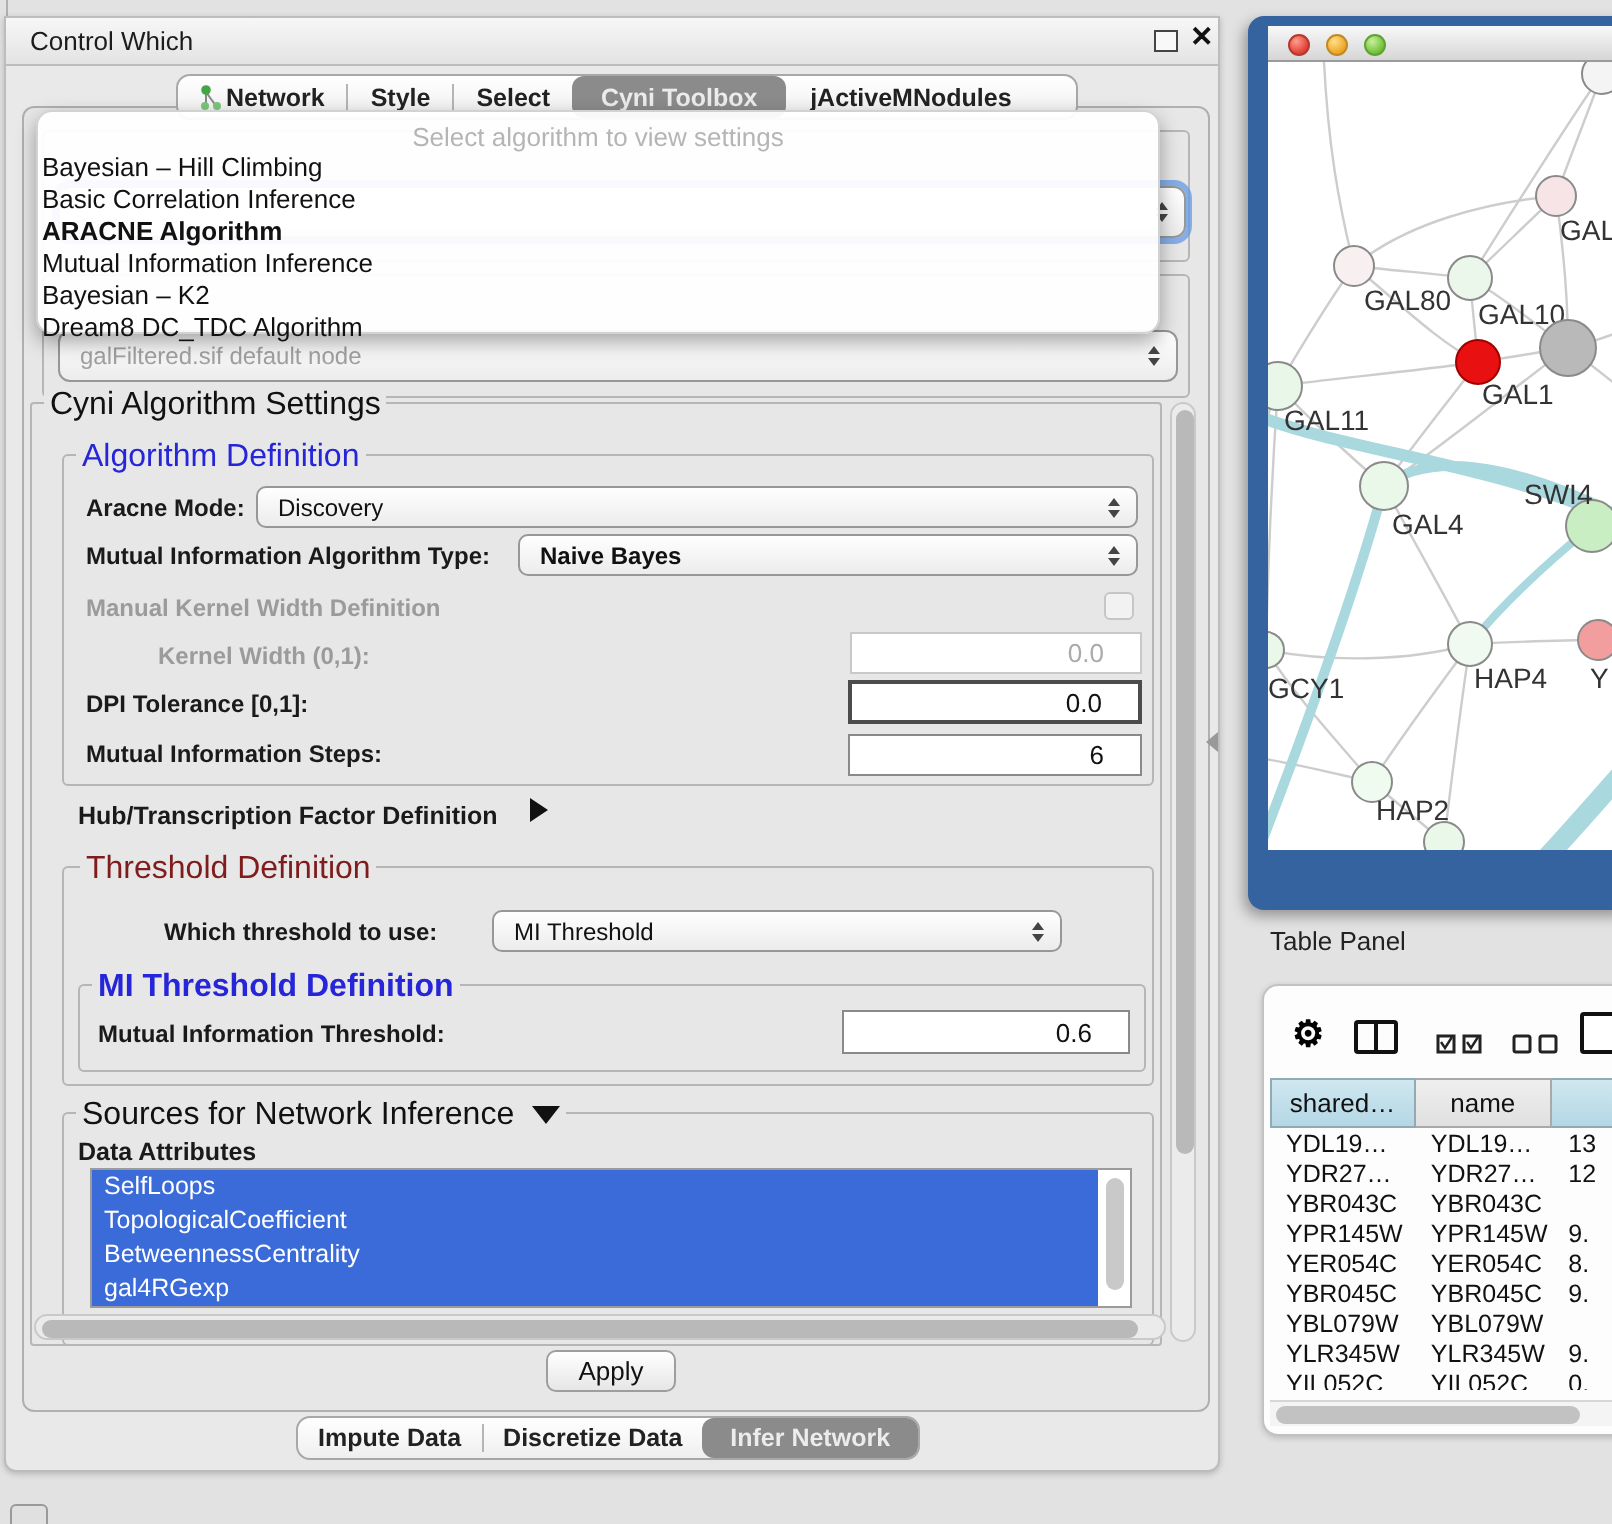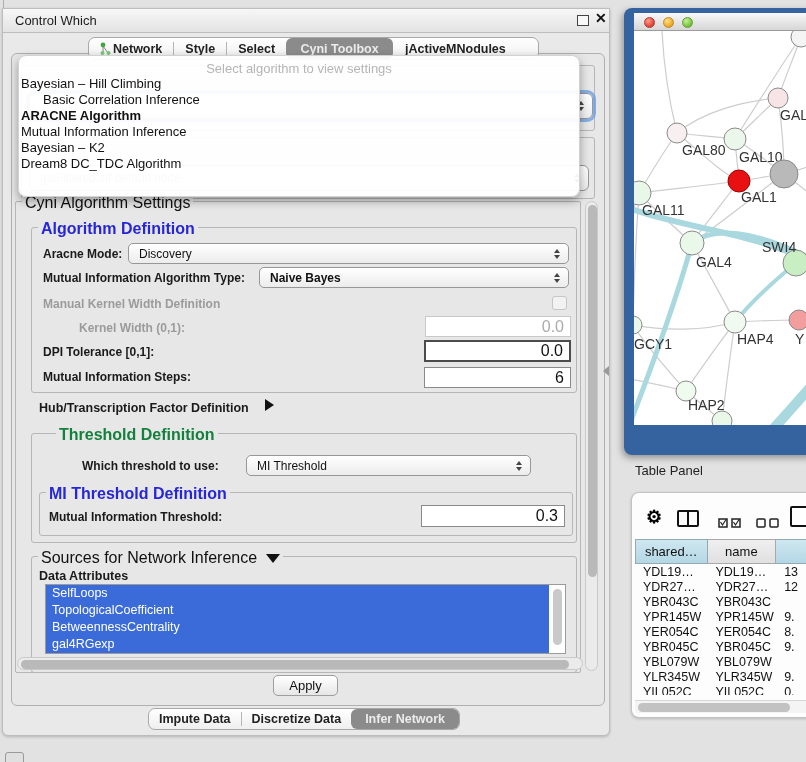--- a/index.html
+++ b/index.html
@@ -8,21 +8,21 @@
 .abs { position:absolute; }
 .lbl { font-size:12px; font-weight:bold; color:#1a1a1a; white-space:nowrap; }
 .lbl.dis { color:#9b9b9b; }
 .gbox { position:absolute; border:1px solid #b6b6b6; border-radius:3px; }
 .gtitle { position:absolute; font-size:16px; background:#e7e7e7; padding:0 3px; white-space:nowrap; }
 .combo { position:absolute; background:linear-gradient(#ffffff,#ececec); border:1px solid #979797; border-radius:5px; font-size:12px; color:#111; display:flex; align-items:center; padding-left:10px; }
 .combo .arr { position:absolute; right:8px; top:50%; transform:translateY(-50%); display:flex; flex-direction:column; gap:2px; }
 .combo .arr i { display:block; width:0; height:0; border-left:3.5px solid transparent; border-right:3.5px solid transparent; }
 .combo .arr i.up { border-bottom:4px solid #444; }
 .combo .arr i.dn { border-top:4px solid #444; }
-.inp { position:absolute; background:#fff; border:1px solid #8a8a8a; font-size:16px; color:#111; display:flex; align-items:center; justify-content:flex-end; padding-right:6px;text-align:center; }
+.inp { position:absolute; background:#fff; border:1px solid #8a8a8a; font-size:13px; color:#111; display:flex; align-items:center; justify-content:flex-end; padding-right:18px;text-align:center; }
 .scroll-track { position:absolute; background:#ebebeb; border:1px solid #c9c9c9; border-radius:7px; }
 .scroll-thumb { position:absolute; background:#b9b9b9; border-radius:6px; }
 .tabstrip { position:absolute; background:linear-gradient(#ffffff,#efefef); border:1px solid #a8a8a8; border-radius:7px; display:flex; align-items:center; font-size:12.5px; font-weight:bold; color:#222; }
 .tabdiv { width:1px; height:14px; background:#b5b5b5; flex:none; }
 .tabstrip span { white-space:nowrap; }
 .seltab { background:#8b8b8b; color:#ececec; border-radius:6px; display:flex; align-items:center; justify-content:center; height:100%; }
 </style>
 </head>
 <body>
 
@@ -73,21 +73,21 @@
         <i class="up"></i>
         <i class="dn"></i>
       </span>
   </div>
 
   <div class="gbox" style="left:12px;top:192px;width:566px;height:472px;border-radius:2px;">
     <span class="gtitle" style="left:6px;top:-8px;color:#111;">Cyni Algorithm Settings</span>
   </div>
 
   <div class="gbox" style="left:28px;top:218px;width:546px;height:166px;">
-    <span class="gtitle" style="left:6px;top:-8px;color:#2626d8;font-weight:bold;">Algorithm Definition</span>
+    <span class="gtitle" style="left:6px;top:-8px;color:#2626d8;font-weight:normal;">Algorithm Definition</span>
   </div>
   <span class="lbl abs" style="left:40px;top:238px;">Aracne Mode:</span>
   <div class="combo" style="left:125px;top:234px;width:441px;height:21px;">
     <span>Discovery</span>
     <span class="arr">
         <i class="up"></i>
         <i class="dn"></i>
       </span>
   </div>
   <span class="lbl abs" style="left:40px;top:262px;">Mutual Information Algorithm Type:</span>
@@ -110,36 +110,36 @@
     </div>
   <span class="lbl abs" style="left:40px;top:361px;">Mutual Information Steps:</span>
   <div class="inp" style="left:421px;top:358px;width:147px;height:21px;">
       <span>6</span>
     </div>
 
   <span class="lbl abs" style="left:36px;top:392px;font-size:12.5px;">Hub/Transcription Factor Definition</span>
   <span class="abs" style="left:262px;top:390px;width:0;height:0;border-top:6px solid transparent;border-bottom:6px solid transparent;border-left:9px solid #111;"></span>
 
   <div class="gbox" style="left:28px;top:424px;width:546px;height:110px;">
-    <span class="gtitle" style="left:24px;top:-8px;color:#15803d;font-weight:bold;">Threshold Definition</span>
+    <span class="gtitle" style="left:8px;top:-8px;color:#7f1d1d;font-weight:normal;">Threshold Definition</span>
   </div>
   <span class="lbl abs" style="left:79px;top:450px;">Which threshold to use:</span>
   <div class="combo" style="left:243px;top:446px;width:285px;height:21px;">
     <span>MI Threshold</span>
     <span class="arr">
         <i class="up"></i>
         <i class="dn"></i>
       </span>
   </div>
   <div class="gbox" style="left:36px;top:483px;width:534px;height:44px;">
     <span class="gtitle" style="left:6px;top:-8px;color:#2626d8;font-weight:bold;">MI Threshold Definition</span>
   </div>
   <span class="lbl abs" style="left:46px;top:501px;">Mutual Information Threshold:</span>
   <div class="inp" style="left:418px;top:496px;width:144px;height:22px;">
-      <span>0.3</span>
+      <span>0.6</span>
     </div>
 
   <div class="gbox" style="left:28px;top:547px;width:546px;height:117px;">
     <span class="gtitle" style="left:6px;top:-8px;color:#111;">
       <span>Sources for Network Inference</span>
       <span style="display:inline-block;width:0;height:0;border-left:7px solid transparent;border-right:7px solid transparent;border-top:9px solid #111;vertical-align:middle;margin-left:4px;"></span>
     </span>
   </div>
   <span class="lbl abs" style="left:36px;top:560px;font-size:12.5px;">Data Attributes</span>
   <div class="abs" style="left:42px;top:575px;width:521px;height:70px;background:#fff;border:1px solid #9b9b9b;overflow:hidden;">
@@ -167,25 +167,25 @@
   <div class="tabstrip" style="left:145px;top:699px;width:312px;height:22px;border-radius:7px;">
     <span style="margin:0 10px 0 10px;">Impute Data</span>
     <span class="tabdiv"></span>
     <span style="margin:0 10px;">Discretize Data</span>
     <span class="seltab" style="flex:1;">
         <span>Infer Network</span>
       </span>
   </div>
 </div>
 
-<div class="abs" style="left:18px;top:55px;width:562px;height:142px;background:rgba(255,255,255,0.94);border:1px solid #d2d2d2;border-radius:8px;box-shadow:0 4px 10px rgba(0,0,0,0.35);z-index:50;">
+<div class="abs" style="left:18px;top:55px;width:562px;height:112px;background:rgba(255,255,255,0.94);border:1px solid #d2d2d2;border-radius:8px;box-shadow:0 4px 10px rgba(0,0,0,0.35);z-index:50;">
   <div style="text-align:center;font-size:13px;color:#b5b5b5;padding-top:5px;height:20px;">Select algorithm to view settings</div>
   <div id="popup-items" style="font-size:13px;color:#111;">
       <div style="height: 16px; line-height: 16px; padding-left: 2px; white-space: nowrap;">Bayesian – Hill Climbing</div>
-      <div style="height: 16px; line-height: 16px; padding-left: 2px; white-space: nowrap; margin-left: 22px;">Basic Correlation Inference</div>
+      <div style="height: 16px; line-height: 16px; padding-left: 2px; white-space: nowrap;">Basic Correlation Inference</div>
       <div style="height: 16px; line-height: 16px; padding-left: 2px; white-space: nowrap; font-weight: bold;">ARACNE Algorithm</div>
       <div style="height: 16px; line-height: 16px; padding-left: 2px; white-space: nowrap;">Mutual Information Inference</div>
       <div style="height: 16px; line-height: 16px; padding-left: 2px; white-space: nowrap;">Bayesian – K2</div>
       <div style="height: 16px; line-height: 16px; padding-left: 2px; white-space: nowrap;">Dream8 DC_TDC Algorithm</div>
     </div>
 </div>
 
 <div class="abs" style="left:603px;top:366px;width:0;height:0;border-top:5px solid transparent;border-bottom:5px solid transparent;border-right:6px solid #999;"></div>
 
 <div class="abs" style="left:624px;top:8px;width:190px;height:447px;background:#35639f;border-radius:8px 0 0 8px;box-shadow:-2px 3px 7px rgba(0,0,0,0.35);">

